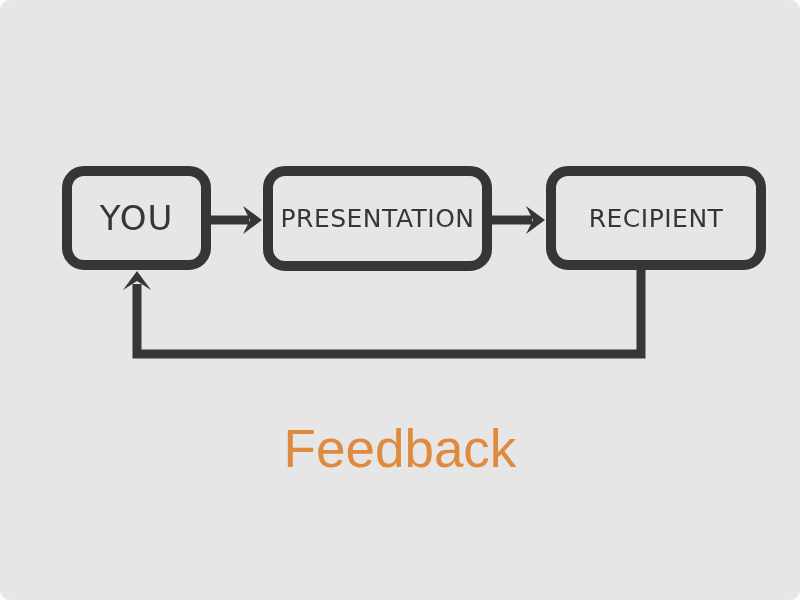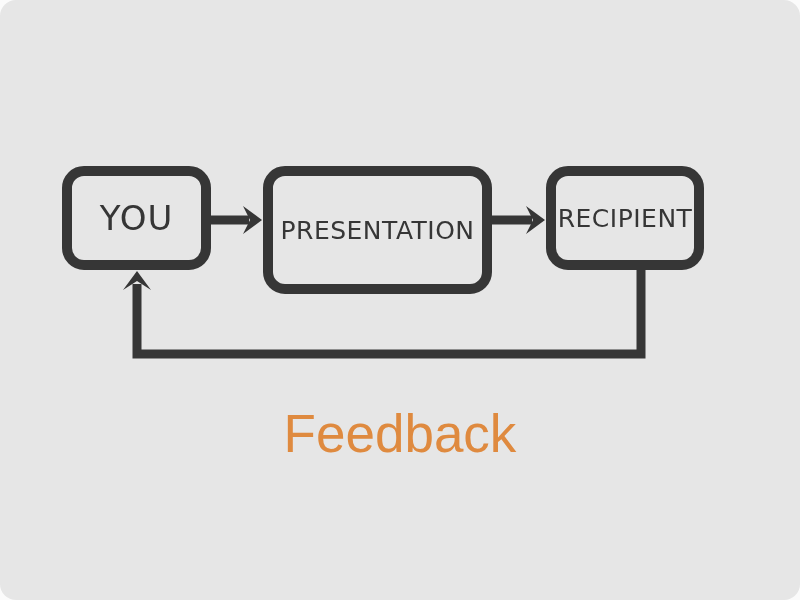--- a/index.html
+++ b/index.html
@@ -12,67 +12,67 @@
   html, body {
     width: 800px; height: 600px;
     background: var(--page);
     font-family: "DejaVu Sans", sans-serif;
     overflow: hidden;
   }
   .slide {
     position: relative;
     width: 800px; height: 600px;
     background: var(--bg);
-    border-radius: 16px;
+    border-radius: 11px;
   }
   .node {
     position: absolute;
     border: 10px solid var(--ink);
     border-radius: 22px;
     display: flex;
     align-items: center;
     justify-content: center;
     color: var(--ink);
   }
   .node-you {
     left: 62px; top: 166px;
     width: 149px; height: 104px;
     font-size: 34px;
     letter-spacing: 1px;
   }
   .node-presentation {
     left: 263px; top: 166px;
-    width: 229px; height: 128px;
+    width: 229px; height: 105px;
     font-size: 25px;
     letter-spacing: 0.5px;
   }
   .node-recipient {
     left: 546px; top: 166px;
-    width: 158px; height: 104px;
+    width: 220px; height: 104px;
     font-size: 25px;
     letter-spacing: 0.5px;
   }
   svg.arrows {
     position: absolute;
     left: 0; top: 0;
     width: 800px; height: 600px;
     pointer-events: none;
   }
   svg.arrows line, svg.arrows path {
     stroke: var(--ink);
     stroke-width: 9;
     fill: none;
   }
   svg.arrows polygon { fill: var(--ink); }
   .caption {
     position: absolute;
     left: 0; top: 403px;
     width: 800px; height: 76px;
     display: flex;
-    align-items: flex-start;
+    align-items: flex-end;
     justify-content: center;
     font-family: "Liberation Sans", "DejaVu Sans", sans-serif;
     font-size: 53px;
     color: var(--ink);
     white-space: pre;
   }
   .caption .accent { color: var(--accent); }
 </style>
 </head>
 <body>

